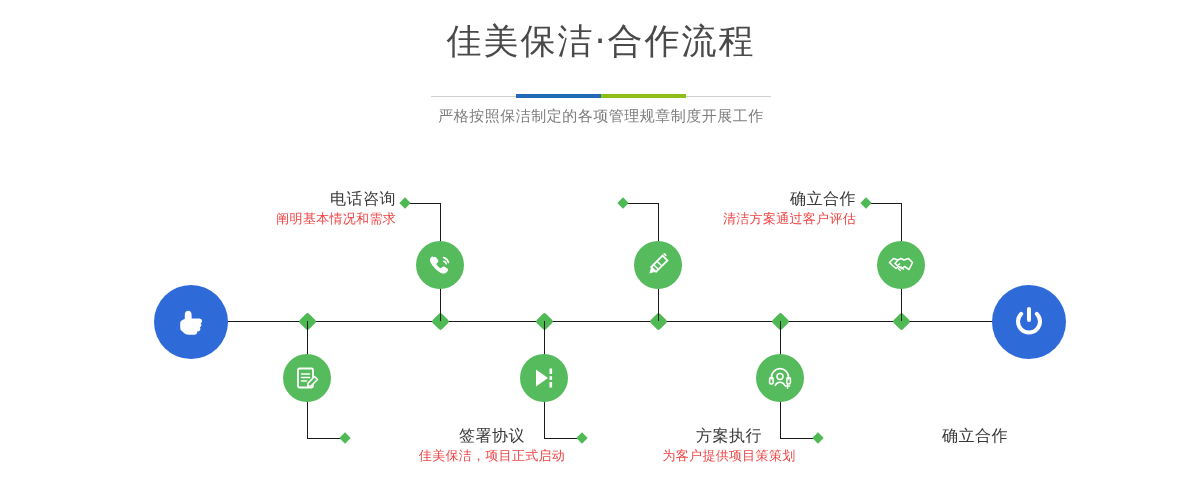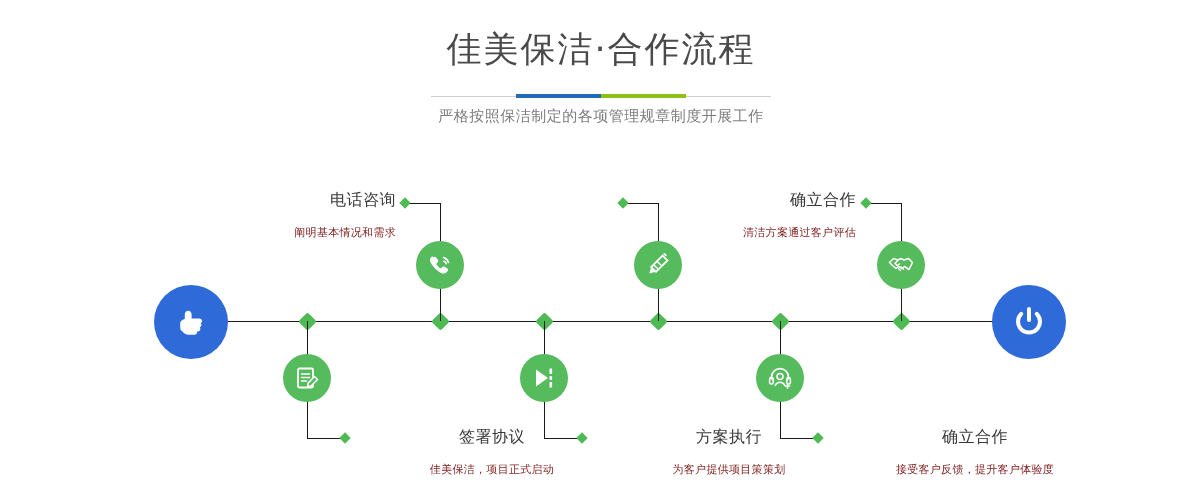--- a/index.html
+++ b/index.html
@@ -9,21 +9,21 @@
     font-family:"Liberation Sans","DejaVu Sans",sans-serif;
     overflow:hidden;
     position:relative;
   }
   .stage{position:absolute;left:0;top:0;width:1202px;height:502px;}
 
   
   .header{position:absolute;left:0;top:0;width:1202px;text-align:center;}
   .title{
     font-size:35px;color:#4a4a4a;letter-spacing:2px;
-    font-weight:400;line-height:1;margin:12px;padding-top:20px;
+    font-weight:400;line-height:1;margin:4px;padding-top:20px;
     font-family:"DejaVu Sans","Liberation Sans",sans-serif;
   }
   .divider{position:absolute;left:50%;top:94px;transform:translateX(-50%);
            width:340px;height:5px;}
   .divider .rule{position:absolute;left:0;top:2px;width:340px;height:1px;background:#cfcfcf;}
   .divider .seg-a{position:absolute;left:85px;top:0;width:85px;height:4px;background:#1f6cb5;}
   .divider .seg-b{position:absolute;left:170px;top:0;width:85px;height:4px;background:#8fbf17;}
   .subtitle{
     position:absolute;left:0;top:107px;width:1202px;text-align:center;
     font-size:15px;color:#7d7d7d;letter-spacing:.5px;
@@ -46,23 +46,23 @@
               background:#55bb5c;display:flex;align-items:center;justify-content:center;}
   .iconcircle svg{display:block;}
 
   .vline{position:absolute;width:1px;background:#1a1a1a;}
   .hline{position:absolute;height:1px;background:#1a1a1a;}
 
   .tipdiamond{position:absolute;width:8px;height:8px;background:#4fba54;
               transform:rotate(45deg);}
 
   .lbl{position:absolute;white-space:nowrap;
-       font-family:Liberation Serif, serif;}
+       font-family:Liberation Mono, monospace;}
   .lbl .t{font-size:16px;color:#3a3a3a;line-height:20px;letter-spacing:.5px;}
-  .lbl .d{font-size:11px;color:#7f1d1d;line-height:19px;letter-spacing:.3px;margin-top:13px;}
+  .lbl .d{font-size:13px;color:#ef4444;line-height:19px;letter-spacing:.3px;margin-top:0;}
   .lbl.above{text-align:right;}
   .lbl.below{text-align:center;}
 </style>
 </head>
 <body>
 
 <div class="stage">
 
   <div class="header">
     <h1 class="title">佳美保洁·合作流程</h1>
@@ -195,16 +195,15 @@
         <rect x="3.6" y="13.6" width="3.6" height="6.4" rx="1.6" fill="none" stroke="#ffffff" stroke-width="1.6"></rect>
         <rect x="20.8" y="13.6" width="3.6" height="6.4" rx="1.6" fill="none" stroke="#ffffff" stroke-width="1.6"></rect>
         <circle cx="14" cy="12.6" r="3" fill="none" stroke="#ffffff" stroke-width="1.5"></circle>
         <path d="M9.2 21.5a5.2 5.2 0 0 1 9.6 0" fill="none" stroke="#ffffff" stroke-width="1.5" stroke-linecap="round"></path>
         <path d="M21.5 20v4.2M19.4 22.1h4.2" stroke="#ffffff" stroke-width="1.5" stroke-linecap="round"></path>
       </svg>
     </span>
   </div>
   <div class="lbl below" style="left:825px;top:427px;width:300px;">
     <div class="t">确立合作</div>
-    <div class="d">接受客户反馈，提升客户体验度</div>
   </div>
 
 </div>
 
 </body></html>

